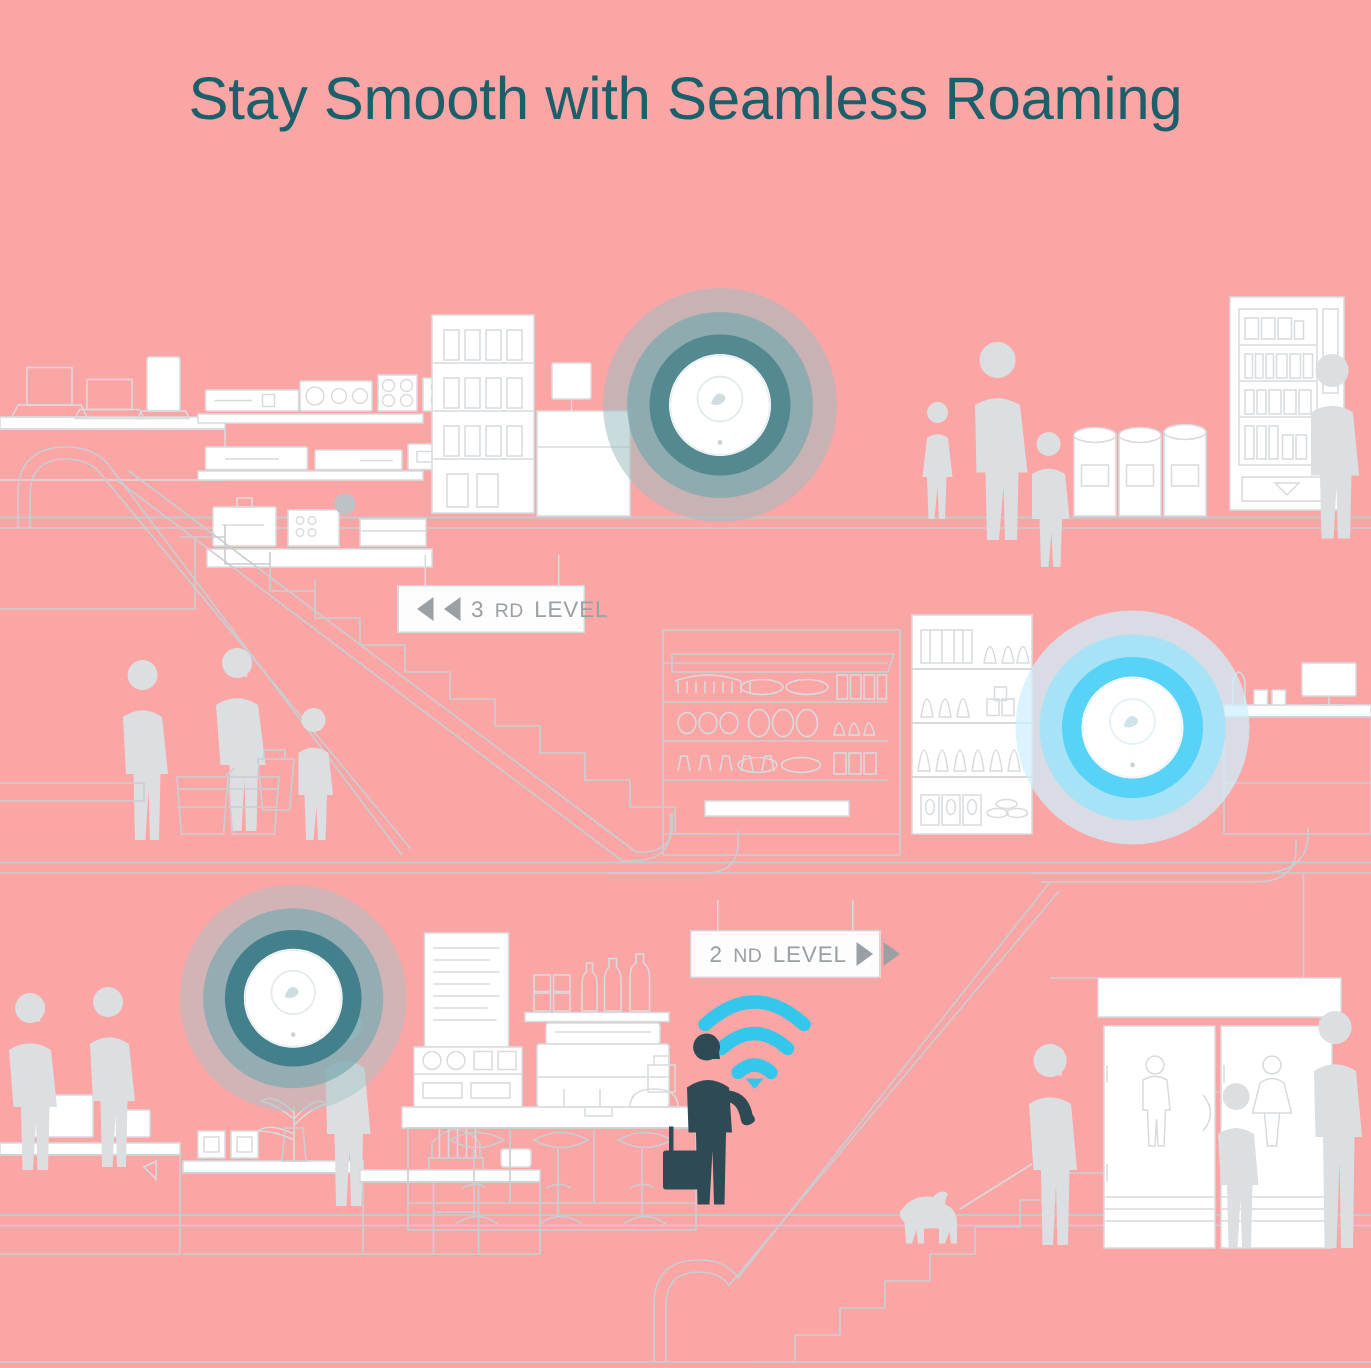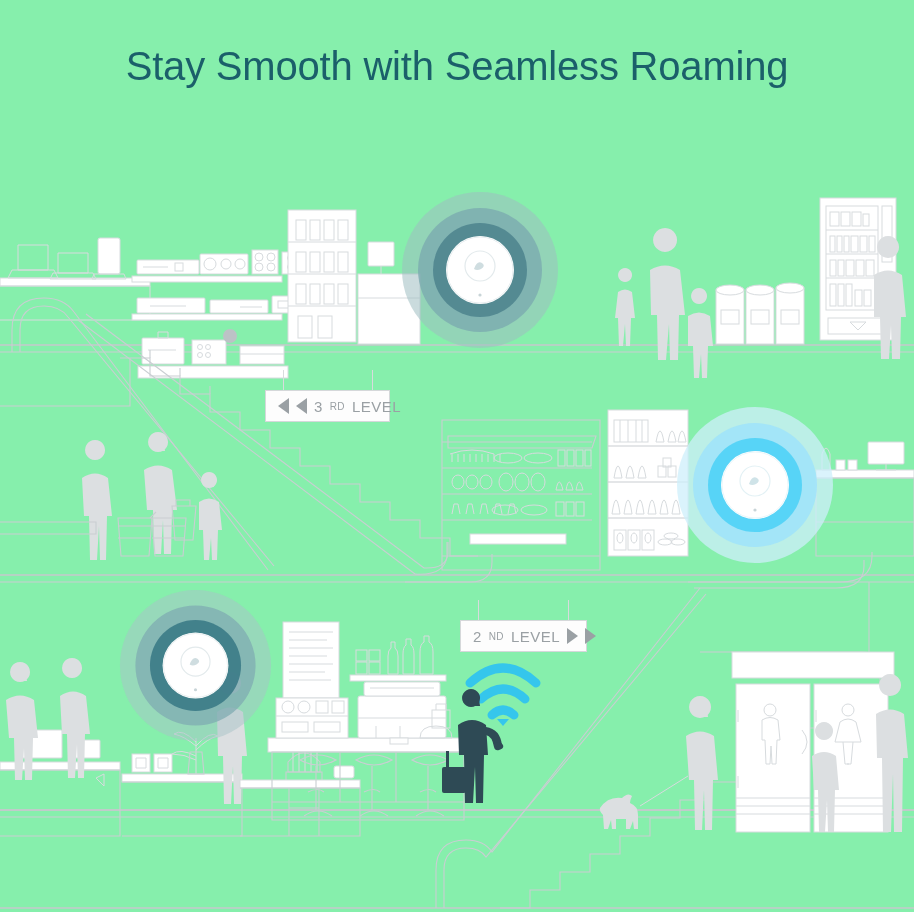--- a/index.html
+++ b/index.html
@@ -1,39 +1,39 @@
 <!DOCTYPE html>
 <html><head>
 <meta charset="utf-8">
 <style>
   html,body{margin:0;padding:0;}
   body{
     width:914px;height:912px;background:#ffffff;overflow:hidden;position:relative;
     font-family:"Liberation Sans",sans-serif;
   }
-  #stage{position:relative;width:914px;height:912px;background:#86efac;}
+  #stage{position:relative;width:914px;height:912px;background:#fca5a5;}
 
   
   .headline{
     position:absolute;left:0;top:40px;width:914px;text-align:center;
     color:#1b5f6a;font-size:40px;line-height:52px;font-weight:400;
     letter-spacing:-0.2px;white-space:nowrap;
   }
   .headline .l2{display:block;}
 
   
   #scene{position:absolute;left:0;top:170px;width:914px;height:742px;display:block;}
 
   
   .sign{
     position:absolute;border:1px solid #d5d8da;background:#fdfdfd;
     height:32px;display:flex;align-items:center;gap:7px;padding:0 12px;
     box-sizing:border-box;color:#9aa0a4;font-size:15px;letter-spacing:0.5px;
   }
-  .sign sup{font-size:10px;letter-spacing:0.3px;}
+  .sign sup{font-size:13px;letter-spacing:0.3px;}
   .sign .tri{width:0;height:0;border-top:8px solid transparent;border-bottom:8px solid transparent;}
   .sign .tri.l{border-right:11px solid #9aa0a4;}
   .sign .tri.r{border-left:11px solid #9aa0a4;}
   .sign-rod{position:absolute;width:1px;background:#d8dbdd;}
   #sign3{left:265px;top:390px;width:125px;}
   #sign2{left:460px;top:620px;width:127px;}
 </style>
 </head>
 <body>
 

